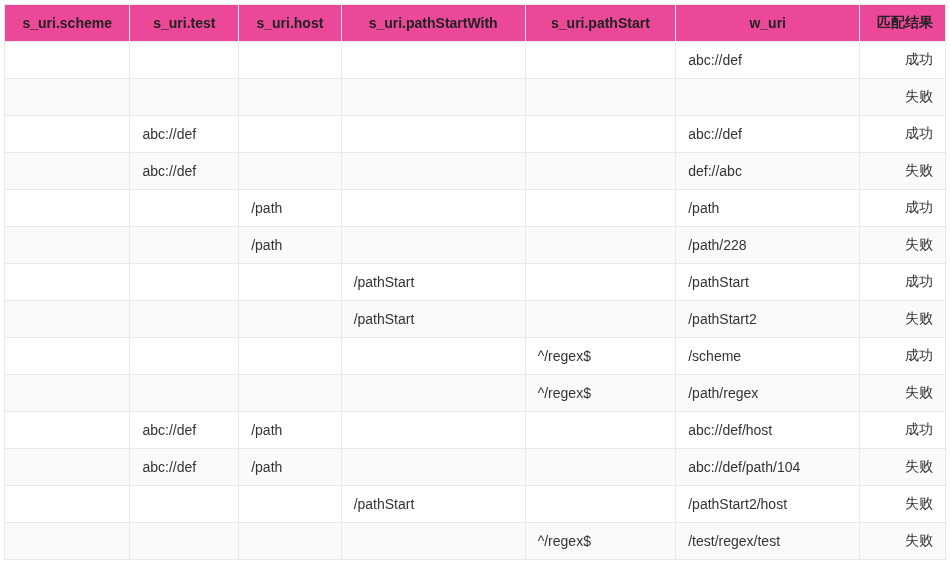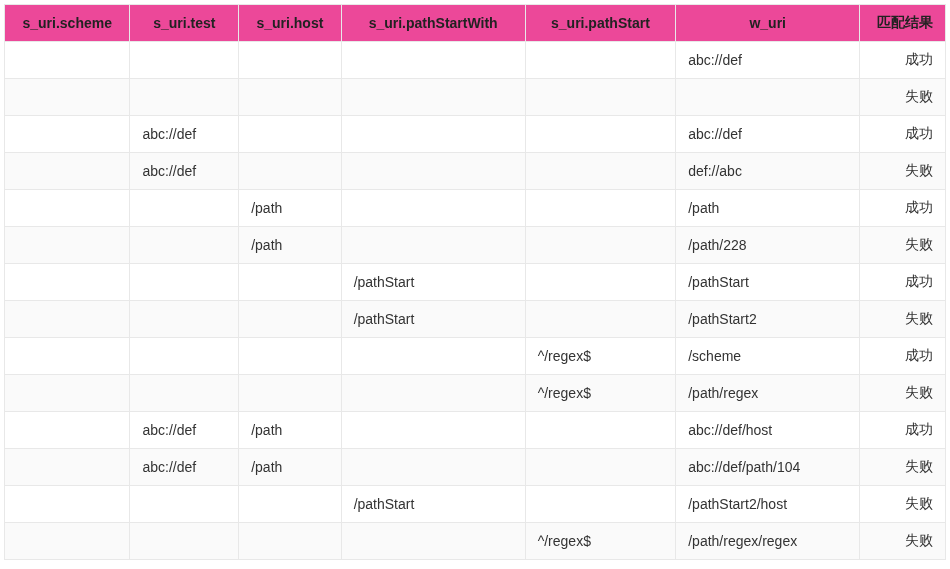--- a/index.html
+++ b/index.html
@@ -182,17 +182,17 @@
         <td class="col-pathregex"></td>
         <td class="col-wuri">/pathStart2/host</td>
         <td class="col-result">失败</td>
       </tr>
       <tr>
         <td class="col-scheme"></td>
         <td class="col-host"></td>
         <td class="col-path"></td>
         <td class="col-pathstart"></td>
         <td class="col-pathregex">^/regex$</td>
-        <td class="col-wuri">/path/regex/regex</td>
+        <td class="col-wuri">/test/regex/test</td>
         <td class="col-result">失败</td>
       </tr>
     </tbody>
 </table>
 
 </body></html>

